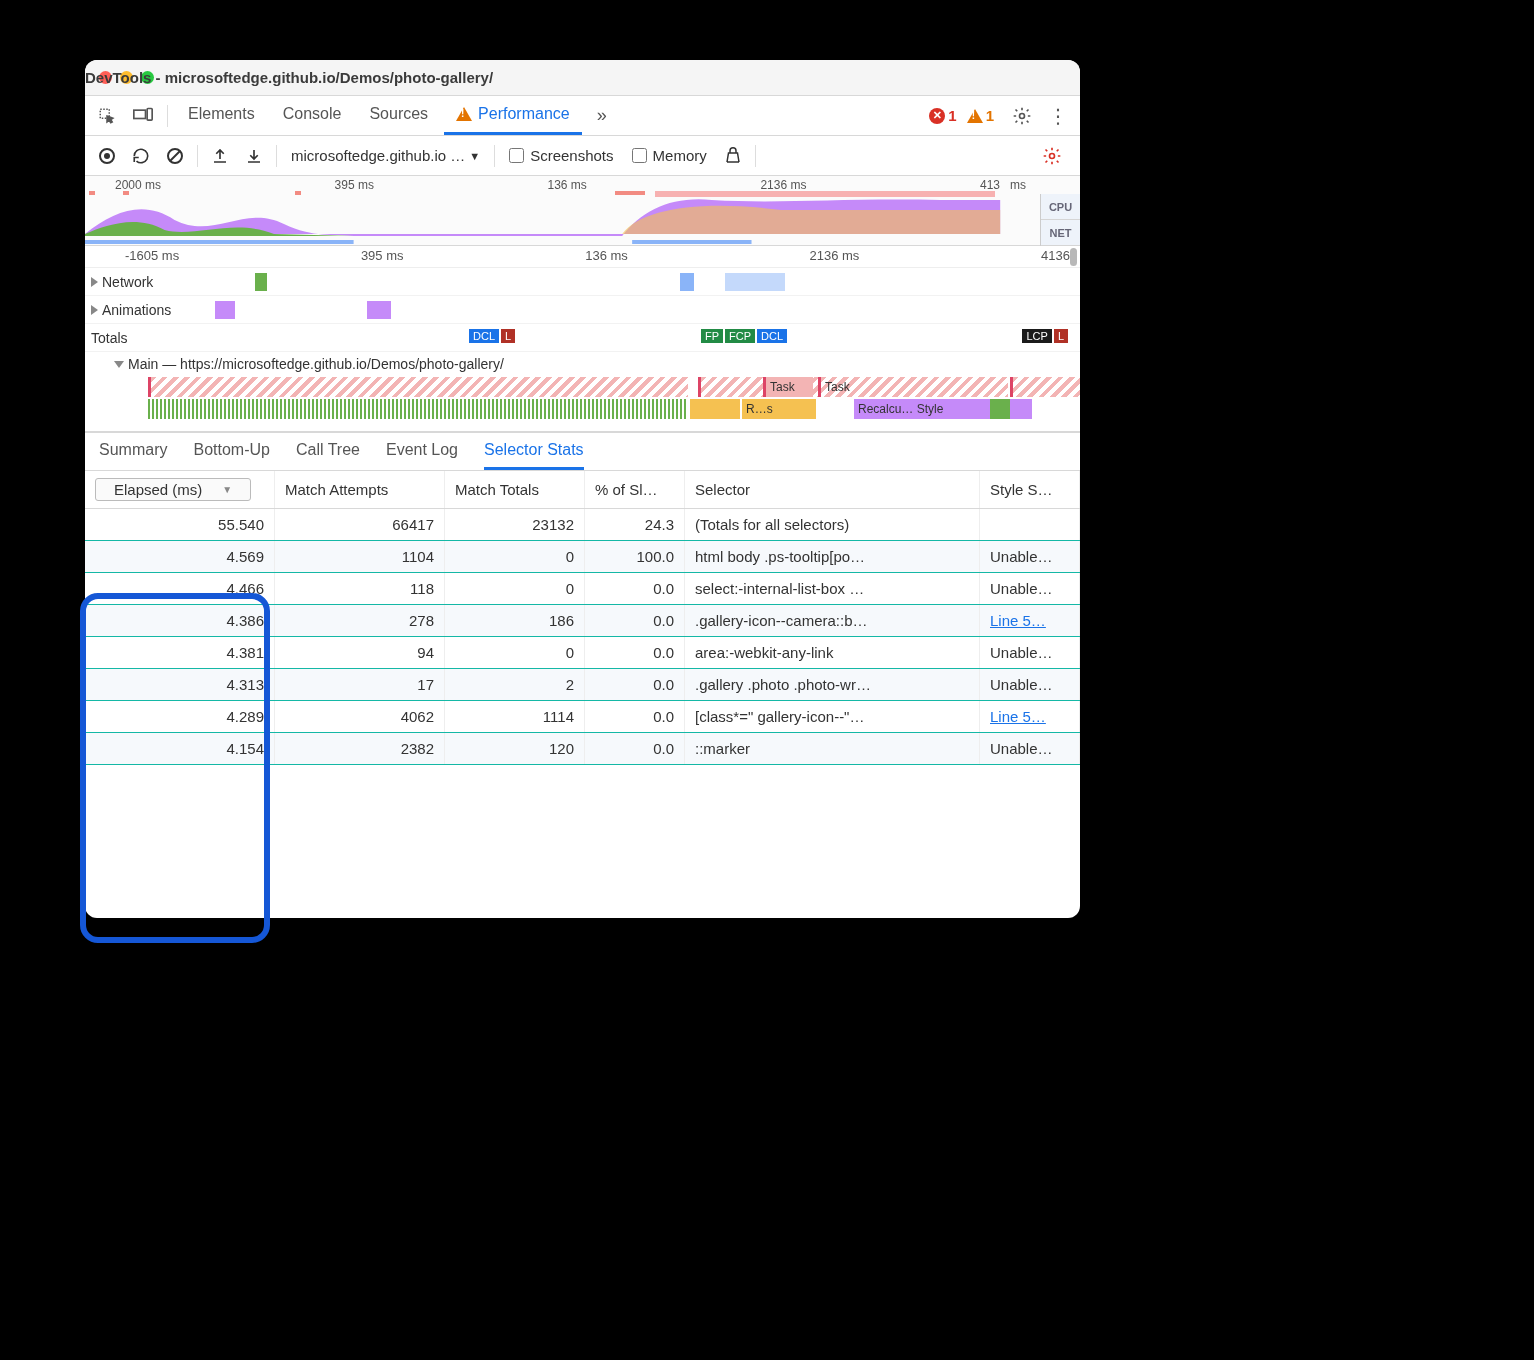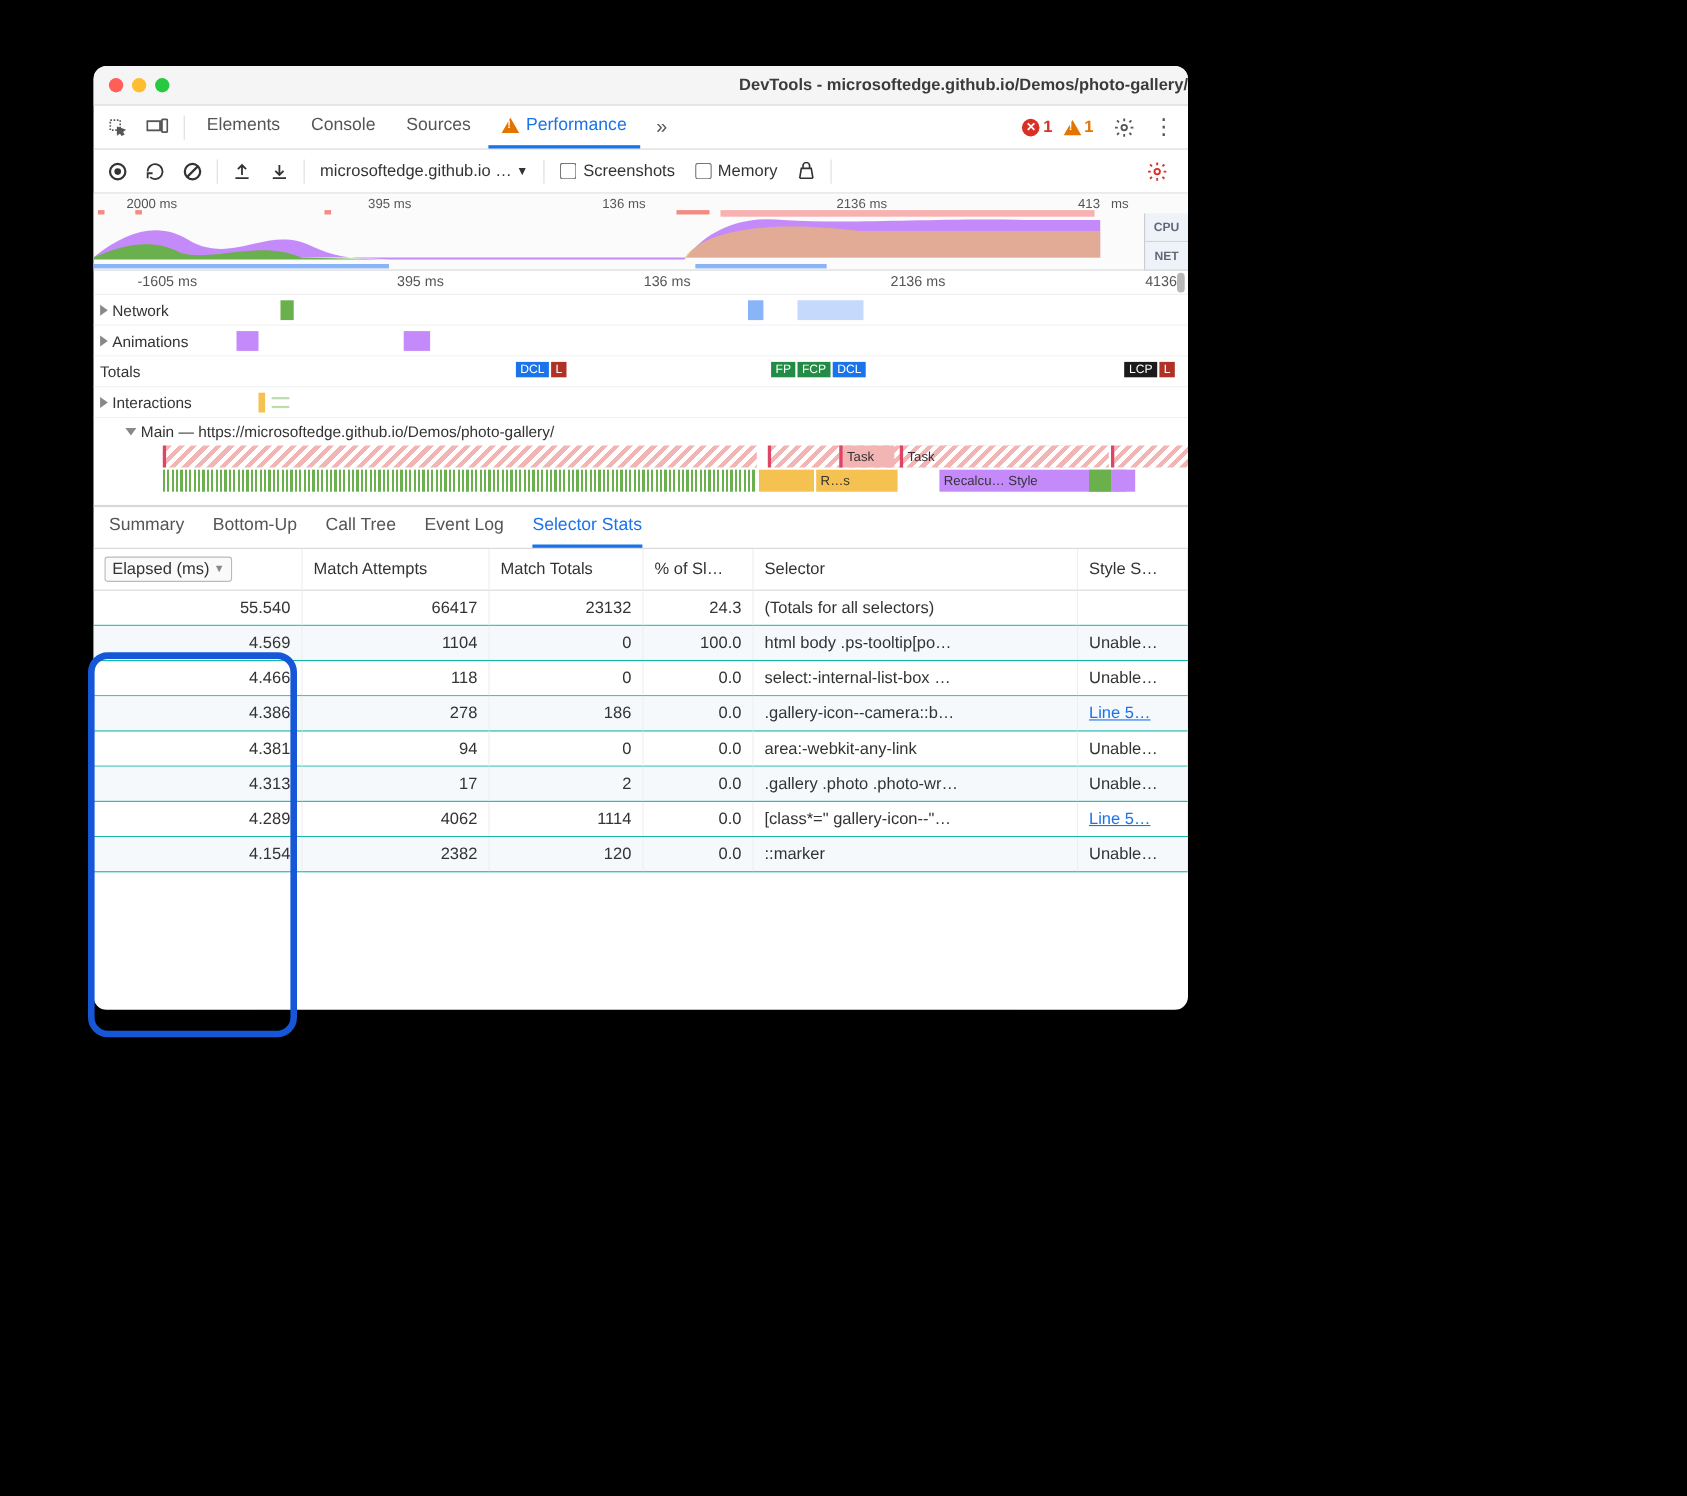--- a/index.html
+++ b/index.html
@@ -28,21 +28,21 @@
     height: 36px;
     background: #f5f5f5;
     border-bottom: 1px solid #d8d8d8;
     display: flex;
     align-items: center;
     position: relative;
   }
   .traffic { display:flex; gap:8px; margin-left:14px;}
   .dot { width:13px;height:13px;border-radius:50%; }
   .dot.red{background:#ff5f57;} .dot.yellow{background:#febc2e;} .dot.green{background:#28c840;}
-  .title { position:absolute; left:0; right:0; text-align:right; font-weight:600; font-size:15px; color:#3b3b3b;}
+  .title { position:absolute; left:0; right:0; text-align:left; font-weight:600; font-size:15px; color:#3b3b3b;}
   
   .tabs {
     height: 40px;
     display:flex; align-items:center;
     border-bottom: 1px solid #d8d8d8;
     padding: 0 6px;
     gap: 4px;
   }
   .icon-btn {
     width: 32px; height: 32px;
@@ -118,21 +118,21 @@
   
   .detail-tabs{height:38px;display:flex;align-items:center;gap:26px;padding:0 14px;border-bottom:1px solid #d8d8d8;font-size:16px;color:#555;}
   .dtab{cursor:pointer;height:100%;display:flex;align-items:center;border-bottom:3px solid transparent;}
   .dtab.active{color:#1a73e8;border-bottom-color:#1a73e8;font-weight:500;}
   
   .tbl{flex:1;overflow:hidden;display:flex;flex-direction:column;}
   .thead,.trow{display:flex;align-items:stretch;font-size:15px;}
   .thead{height:38px;background:#fff;border-bottom:1px solid #d8d8d8;}
   .th,.td{padding:6px 10px;border-right:1px solid #eee;display:flex;align-items:center;overflow:hidden;white-space:nowrap;}
   .th{color:#333;}
-  .th .sort{display:flex;align-items:center;gap:4px;padding:2px 6px;border:1px solid #bbb;border-radius:3px;background:#fafafa;}
+  .th .sort{display:flex;align-items:center;gap:20px;padding:2px 18px;border:1px solid #bbb;border-radius:3px;background:#fafafa;}
   .trow{height:32px;border-bottom:1px solid #14b8a6;}
   .trow:nth-child(even){background:#f6f9fc;}
   .col0{width:190px;justify-content:flex-end;}
   .col1{width:170px;justify-content:flex-end;}
   .col2{width:140px;justify-content:flex-end;}
   .col3{width:100px;justify-content:flex-end;}
   .col4{flex:1;}
   .col5{width:100px;}
   .link{color:#1a73e8;text-decoration:underline;cursor:pointer;}
   
@@ -319,28 +319,20 @@
       <div style="position:absolute;left:616px;top:5px;display:flex;gap:2px;">
         <span class="tim-fp">FP</span>
         <span class="tim-fp">FCP</span>
         <span class="tim-dcl">DCL</span>
       </div>
       <div style="position:absolute;right:12px;top:5px;display:flex;gap:2px;">
         <span class="tim-lcp">LCP</span>
         <span class="tim-l">L</span>
       </div>
     </div>
-    <div class="track">
-      <div class="tname">
-          <span class="tri-right"></span>
-          <span>Interactions</span>
-        </div>
-      <div class="seg" style="left:150px;width:6px;background:#f5c151;"></div>
-      <div class="seg" style="left:162px;width:16px;height:10px;top:9px;border-top:2px solid #bda;border-bottom:2px solid #bda;"></div>
-    </div>
     <div class="main-track">
       <div class="main-hdr">
           <span class="tri-down"></span>
           <span>Main — https://microsoftedge.github.io/Demos/photo-gallery/</span>
         </div>
       <div class="flame-row">
         <div class="fblk task-hatch" style="left:40px;width:540px;"></div>
         <div class="fblk task-hatch" style="left:590px;width:300px;"></div>
         <div class="fblk" style="left:655px;width:50px;background:#f3b4b4;border-left:3px solid #d46;">Task</div>
         <div class="fblk task-hatch" style="left:710px;width:190px;">Task</div>

